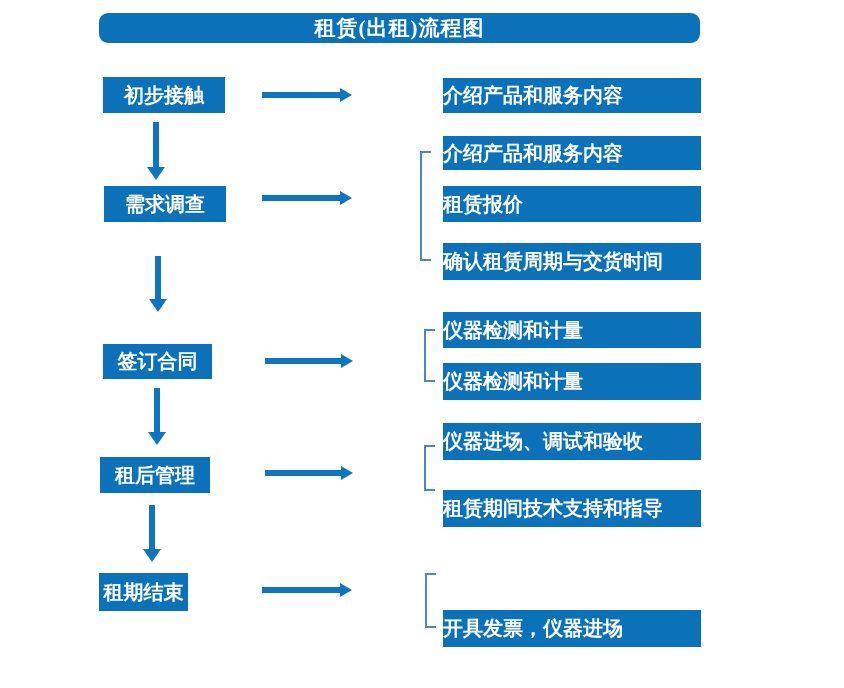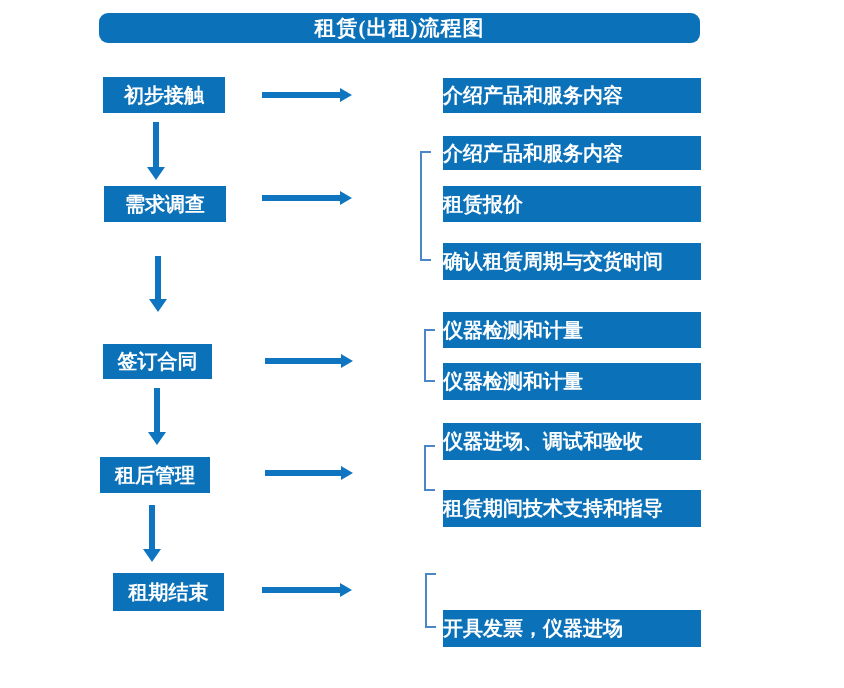--- a/index.html
+++ b/index.html
@@ -85,21 +85,21 @@
   </div>
   <div class="box left" style="left:103px;top:344px;width:109px;height:35px">
     <span>签订合同</span>
   </div>
   <div class="box left" style="left:104px;top:186px;width:122px;height:36px">
     <span>需求调查</span>
   </div>
   <div class="box left" style="left:100px;top:457px;width:110px;height:36px">
     <span>租后管理</span>
   </div>
-  <div class="box left" style="left:113px;top:573px;width:111px;height:38px">
+  <div class="box left" style="left:99px;top:573px;width:89px;height:38px">
     <span>租期结束</span>
   </div>
 
   <div class="v-arrow" style="left:147px;top:122px;height:58px">
     <div class="shaft"></div>
     <div class="head"></div>
   </div>
   <div class="v-arrow" style="left:149px;top:256px;height:56px">
     <div class="shaft"></div>
     <div class="head"></div>

